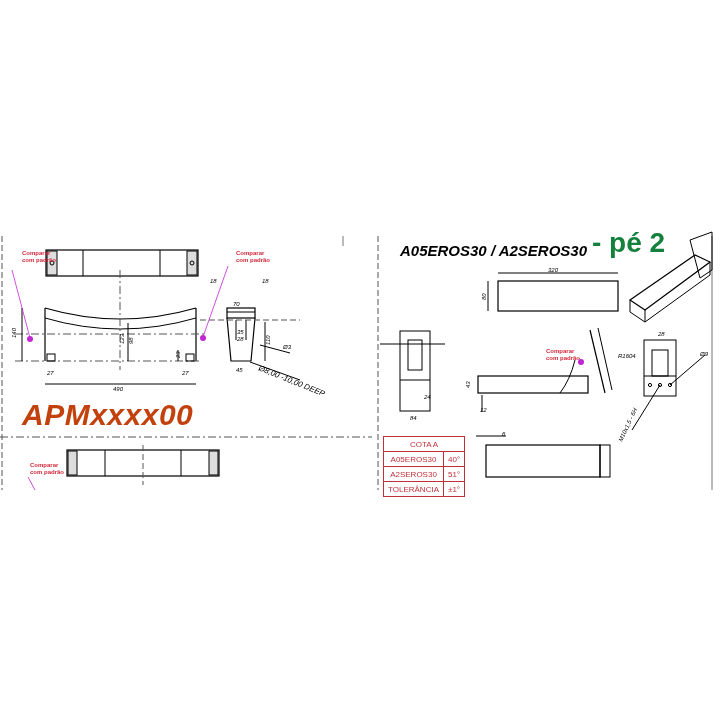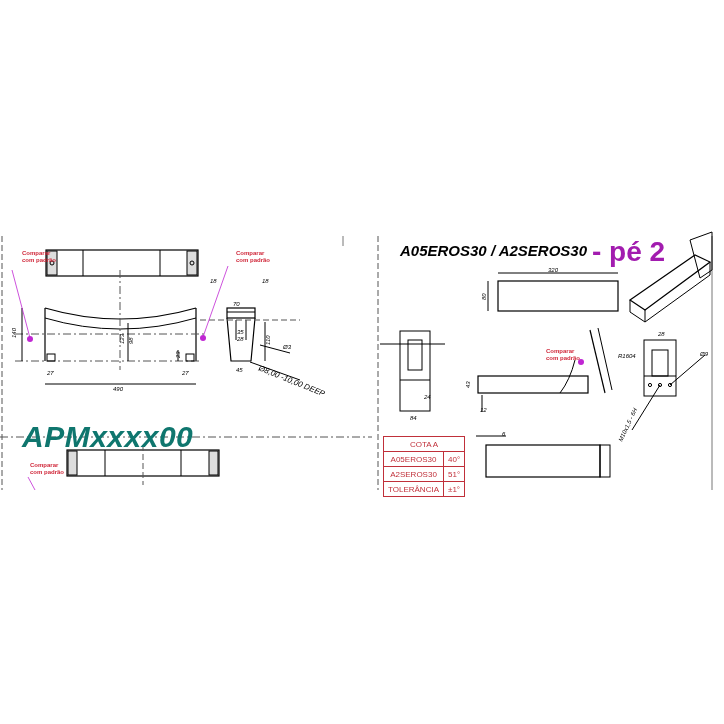--- a/index.html
+++ b/index.html
@@ -1,21 +1,21 @@
 <!DOCTYPE html>
 <html><head>
 <meta charset="utf-8">
 <style>
   html, body { margin:0; padding:0; background:#ffffff; }
   body { width:724px; height:724px; position:relative; overflow:hidden; font-family:"Liberation Sans", sans-serif; }
   .sheet { position:absolute; left:0; top:0; width:724px; height:724px; }
   svg text { font-family:"Liberation Sans", sans-serif; }
-  .title-left { position:absolute; left:22px; top:420px; font-size:30px; font-weight:bold; font-style:italic; color:#0f766e; letter-spacing:0.5px; }
+  .title-left { position:absolute; left:22px; top:398px; font-size:30px; font-weight:bold; font-style:italic; color:#c2410c; letter-spacing:0.5px; }
   .title-right { position:absolute; left:400px; top:242px; font-size:15px; font-weight:bold; font-style:italic; color:#000; }
-  .title-right-big { position:absolute; left:592px; top:236px; font-size:28px; font-weight:bold; color:#a21caf; }
+  .title-right-big { position:absolute; left:592px; top:227px; font-size:28px; font-weight:bold; color:#15803d; }
   .note { position:absolute; font-size:6px; font-weight:bold; color:#d0283a; line-height:7px; }
   table.cota { position:absolute; left:383px; top:436px; border-collapse:collapse; font-size:8px; color:#c0303a; }
   table.cota td { border:1px solid #c0303a; padding:1px 4px; height:12px; text-align:center; }
 </style>
 </head>
 <body>
 
 <div class="sheet">
 <svg width="724" height="724" viewBox="0 0 724 724">
   <g stroke="#000" fill="none" stroke-width="1">

